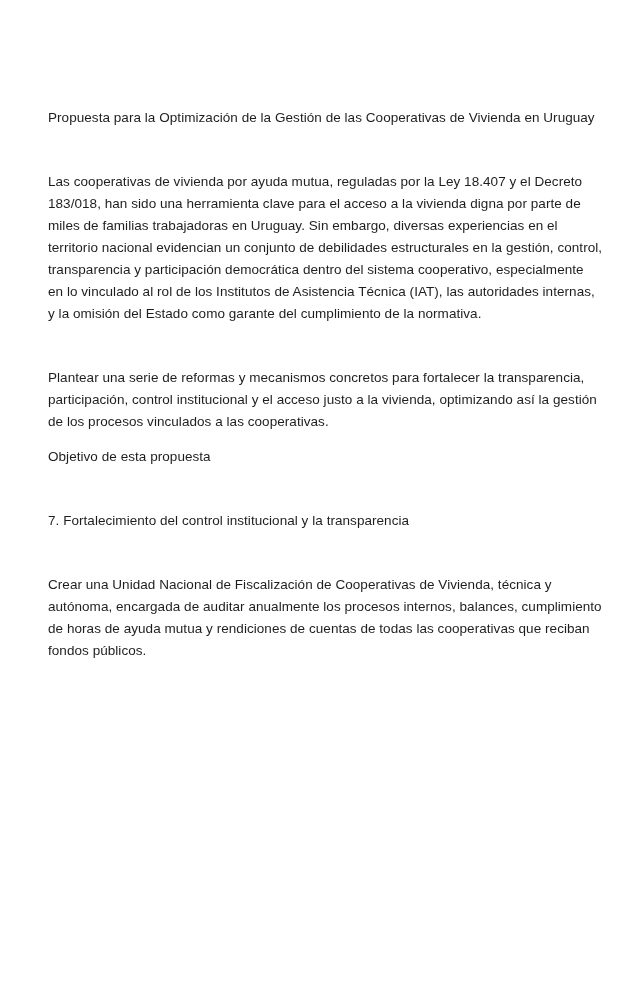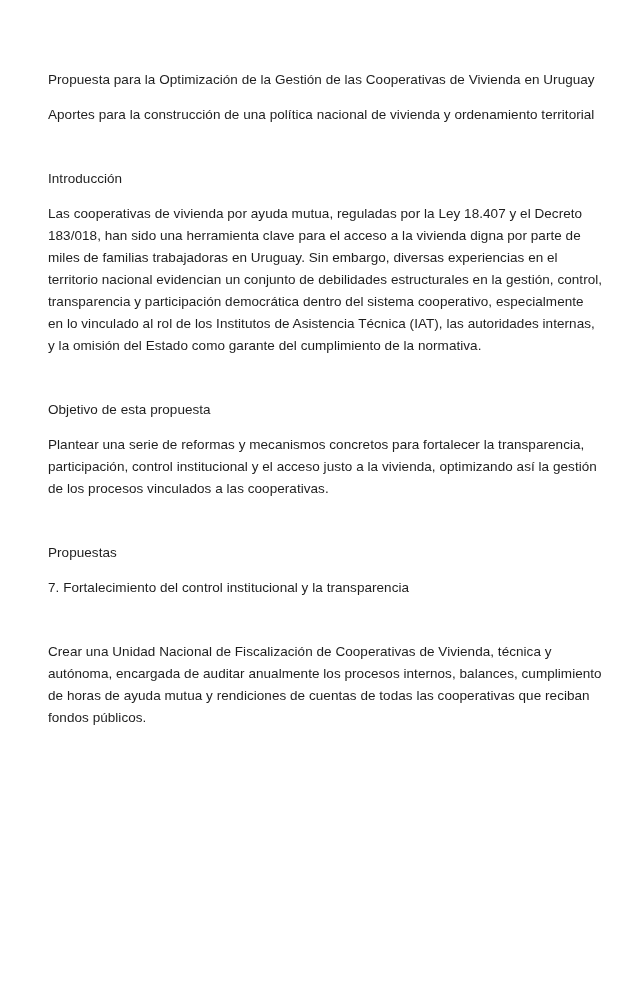--- a/index.html
+++ b/index.html
@@ -17,57 +17,55 @@
   .page {
     width: 644px;
     height: 1000px;
     background: #ffffff;
     box-sizing: border-box;
   }
   .content {
     box-sizing: border-box;
     padding: 69px 30px 0 48px;
     width: 644px;
+    margin-top: 38px;
   }
   .block {
     margin: 0 0 13px 0;
     font-size: 13.5px;
     line-height: 22px;
     font-weight: 400;
     white-space: pre-line;
     letter-spacing: 0.05px;
   }
   .spacer {
     height: 16px;
     margin: 0 0 13px 0;
   }
 </style>
 </head>
 <body>
 
 <main class="page">
   <div class="content">
       <p class="block title">Propuesta para la Optimización de la Gestión de las Cooperativas de Vivienda en Uruguay</p>
-      <p class="block subtitle">Aportes para la construcción de una política nacional de vivienda y ordenamiento territorial</p>
       <div class="block spacer"></div>
-      <p class="block heading">Introducción</p>
       <p class="block paragraph">Las cooperativas de vivienda por ayuda mutua, reguladas por la Ley 18.407 y el Decreto
 183/018, han sido una herramienta clave para el acceso a la vivienda digna por parte de
 miles de familias trabajadoras en Uruguay. Sin embargo, diversas experiencias en el
 territorio nacional evidencian un conjunto de debilidades estructurales en la gestión, control,
 transparencia y participación democrática dentro del sistema cooperativo, especialmente
 en lo vinculado al rol de los Institutos de Asistencia Técnica (IAT), las autoridades internas,
 y la omisión del Estado como garante del cumplimiento de la normativa.</p>
       <div class="block spacer"></div>
-      <p class="block heading">Objetivo de esta propuesta</p>
       <p class="block paragraph">Plantear una serie de reformas y mecanismos concretos para fortalecer la transparencia,
 participación, control institucional y el acceso justo a la vivienda, optimizando así la gestión
 de los procesos vinculados a las cooperativas.</p>
+      <p class="block heading">Objetivo de esta propuesta</p>
       <div class="block spacer"></div>
-      <p class="block heading">Propuestas</p>
       <p class="block paragraph">7. Fortalecimiento del control institucional y la transparencia</p>
       <div class="block spacer"></div>
       <p class="block paragraph">Crear una Unidad Nacional de Fiscalización de Cooperativas de Vivienda, técnica y
 autónoma, encargada de auditar anualmente los procesos internos, balances, cumplimiento
 de horas de ayuda mutua y rendiciones de cuentas de todas las cooperativas que reciban
 fondos públicos.</p>
       <div class="block spacer"></div>
       <div class="block spacer"></div>
     </div>
 </main>

